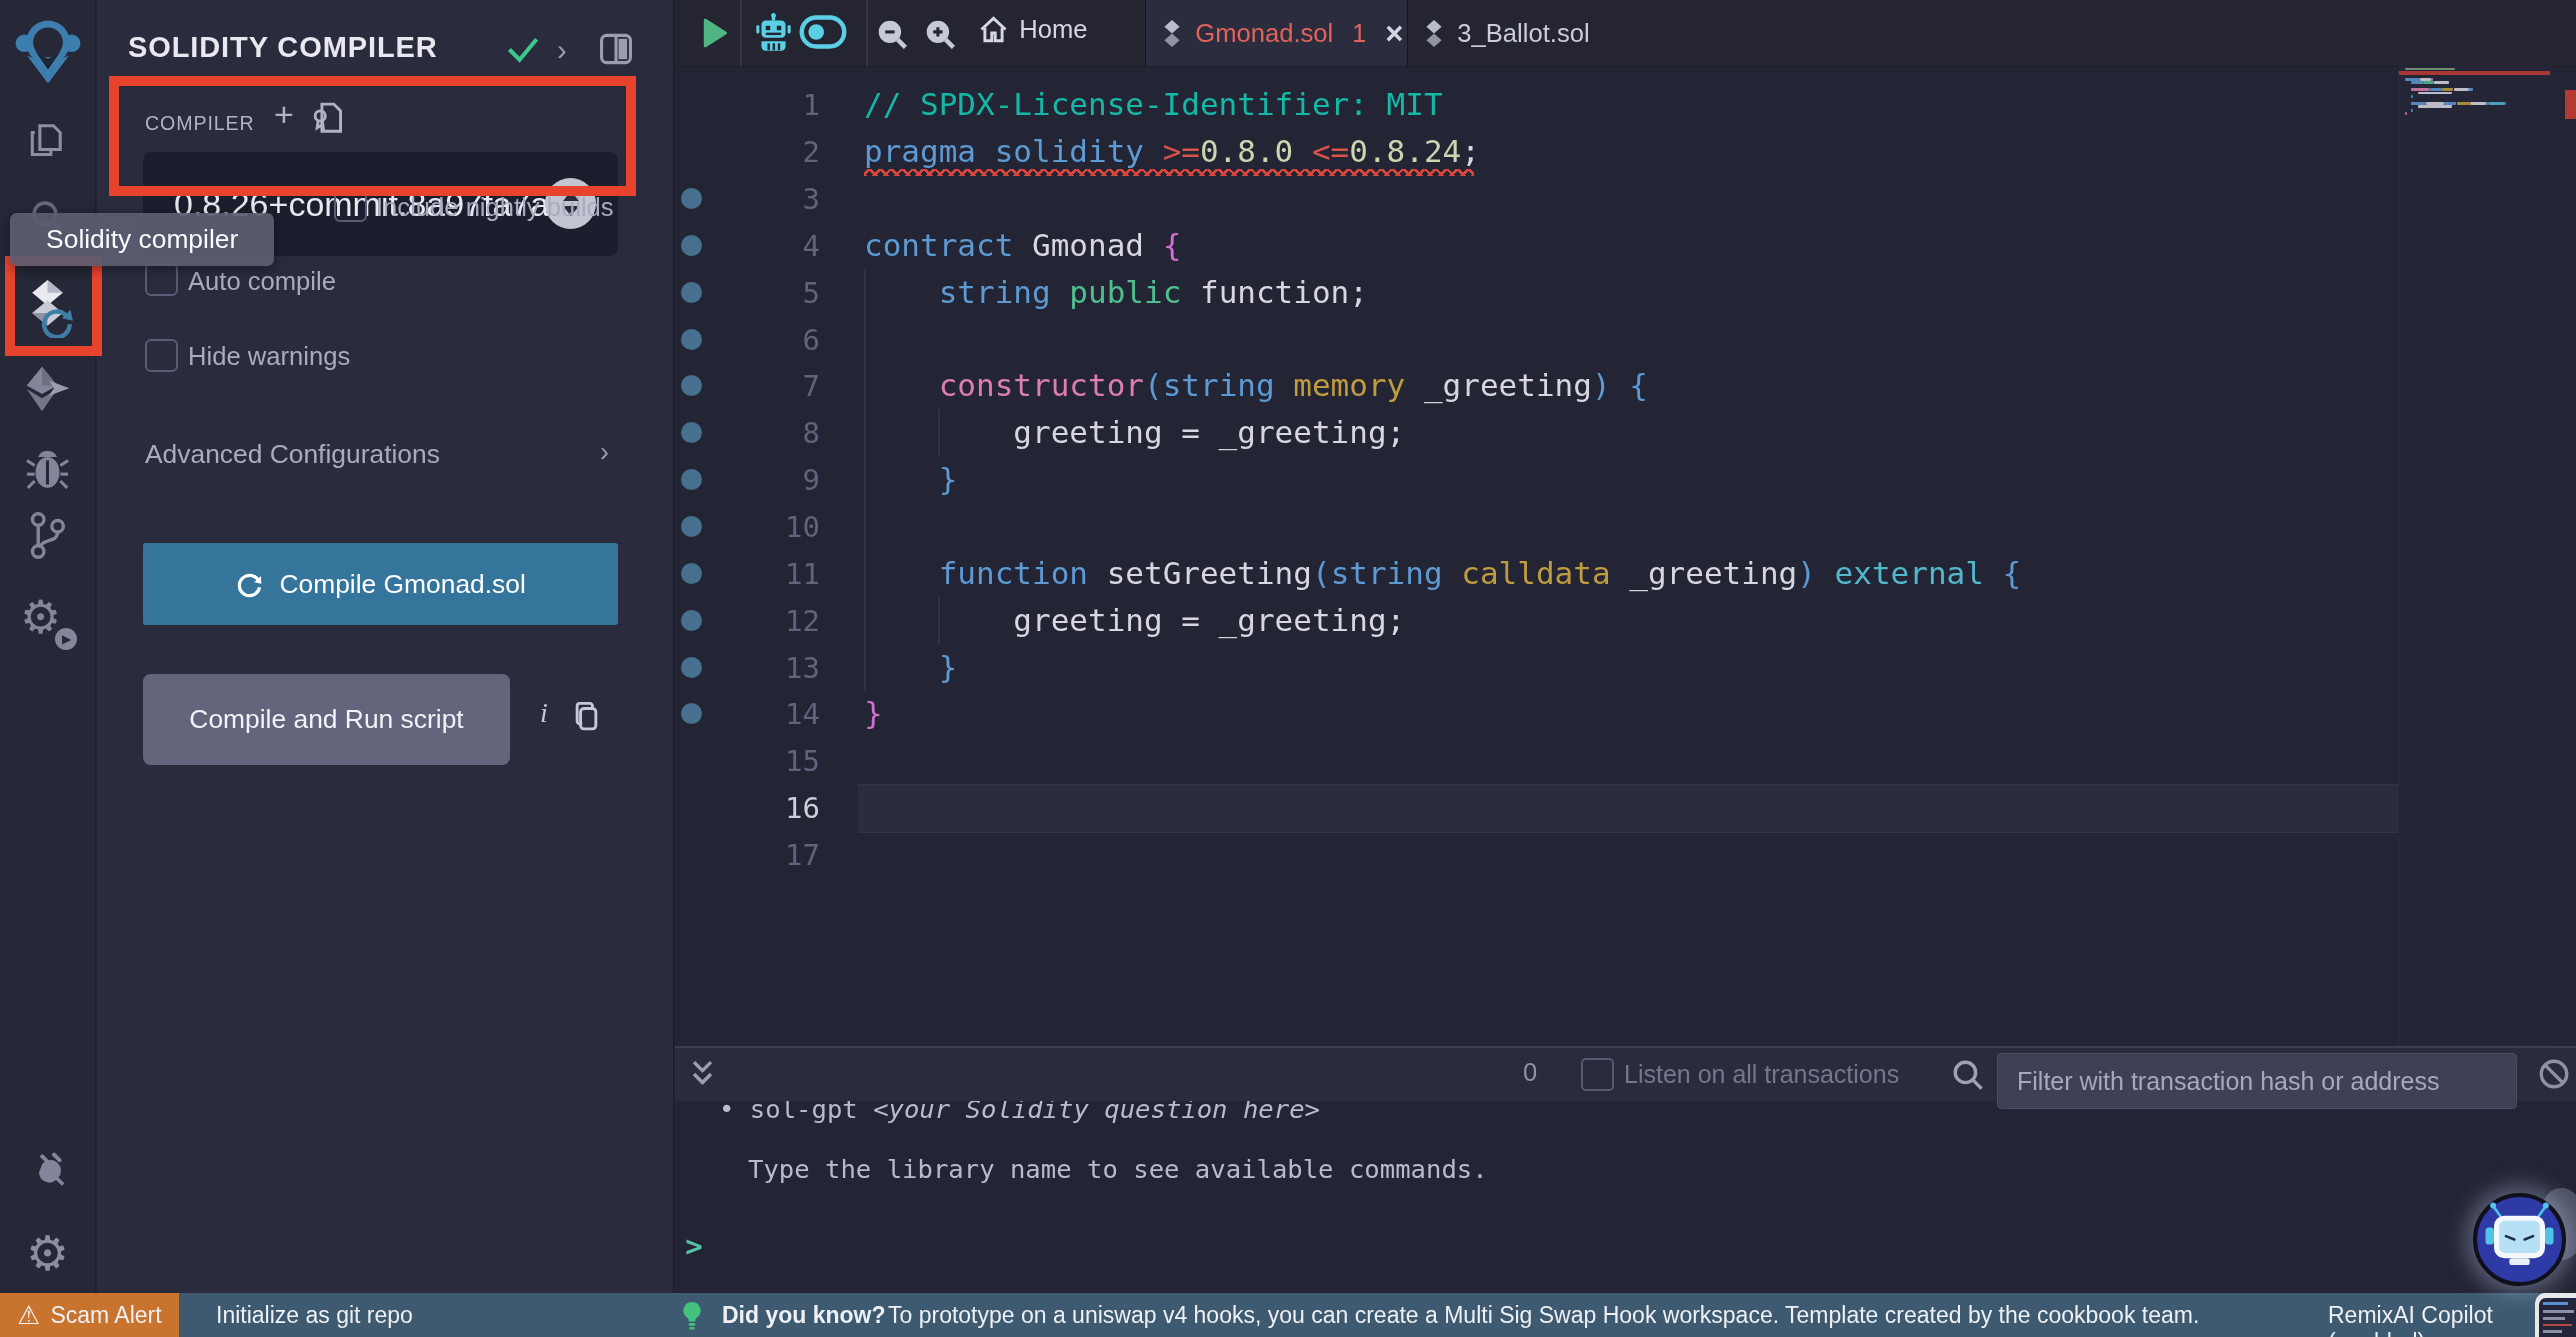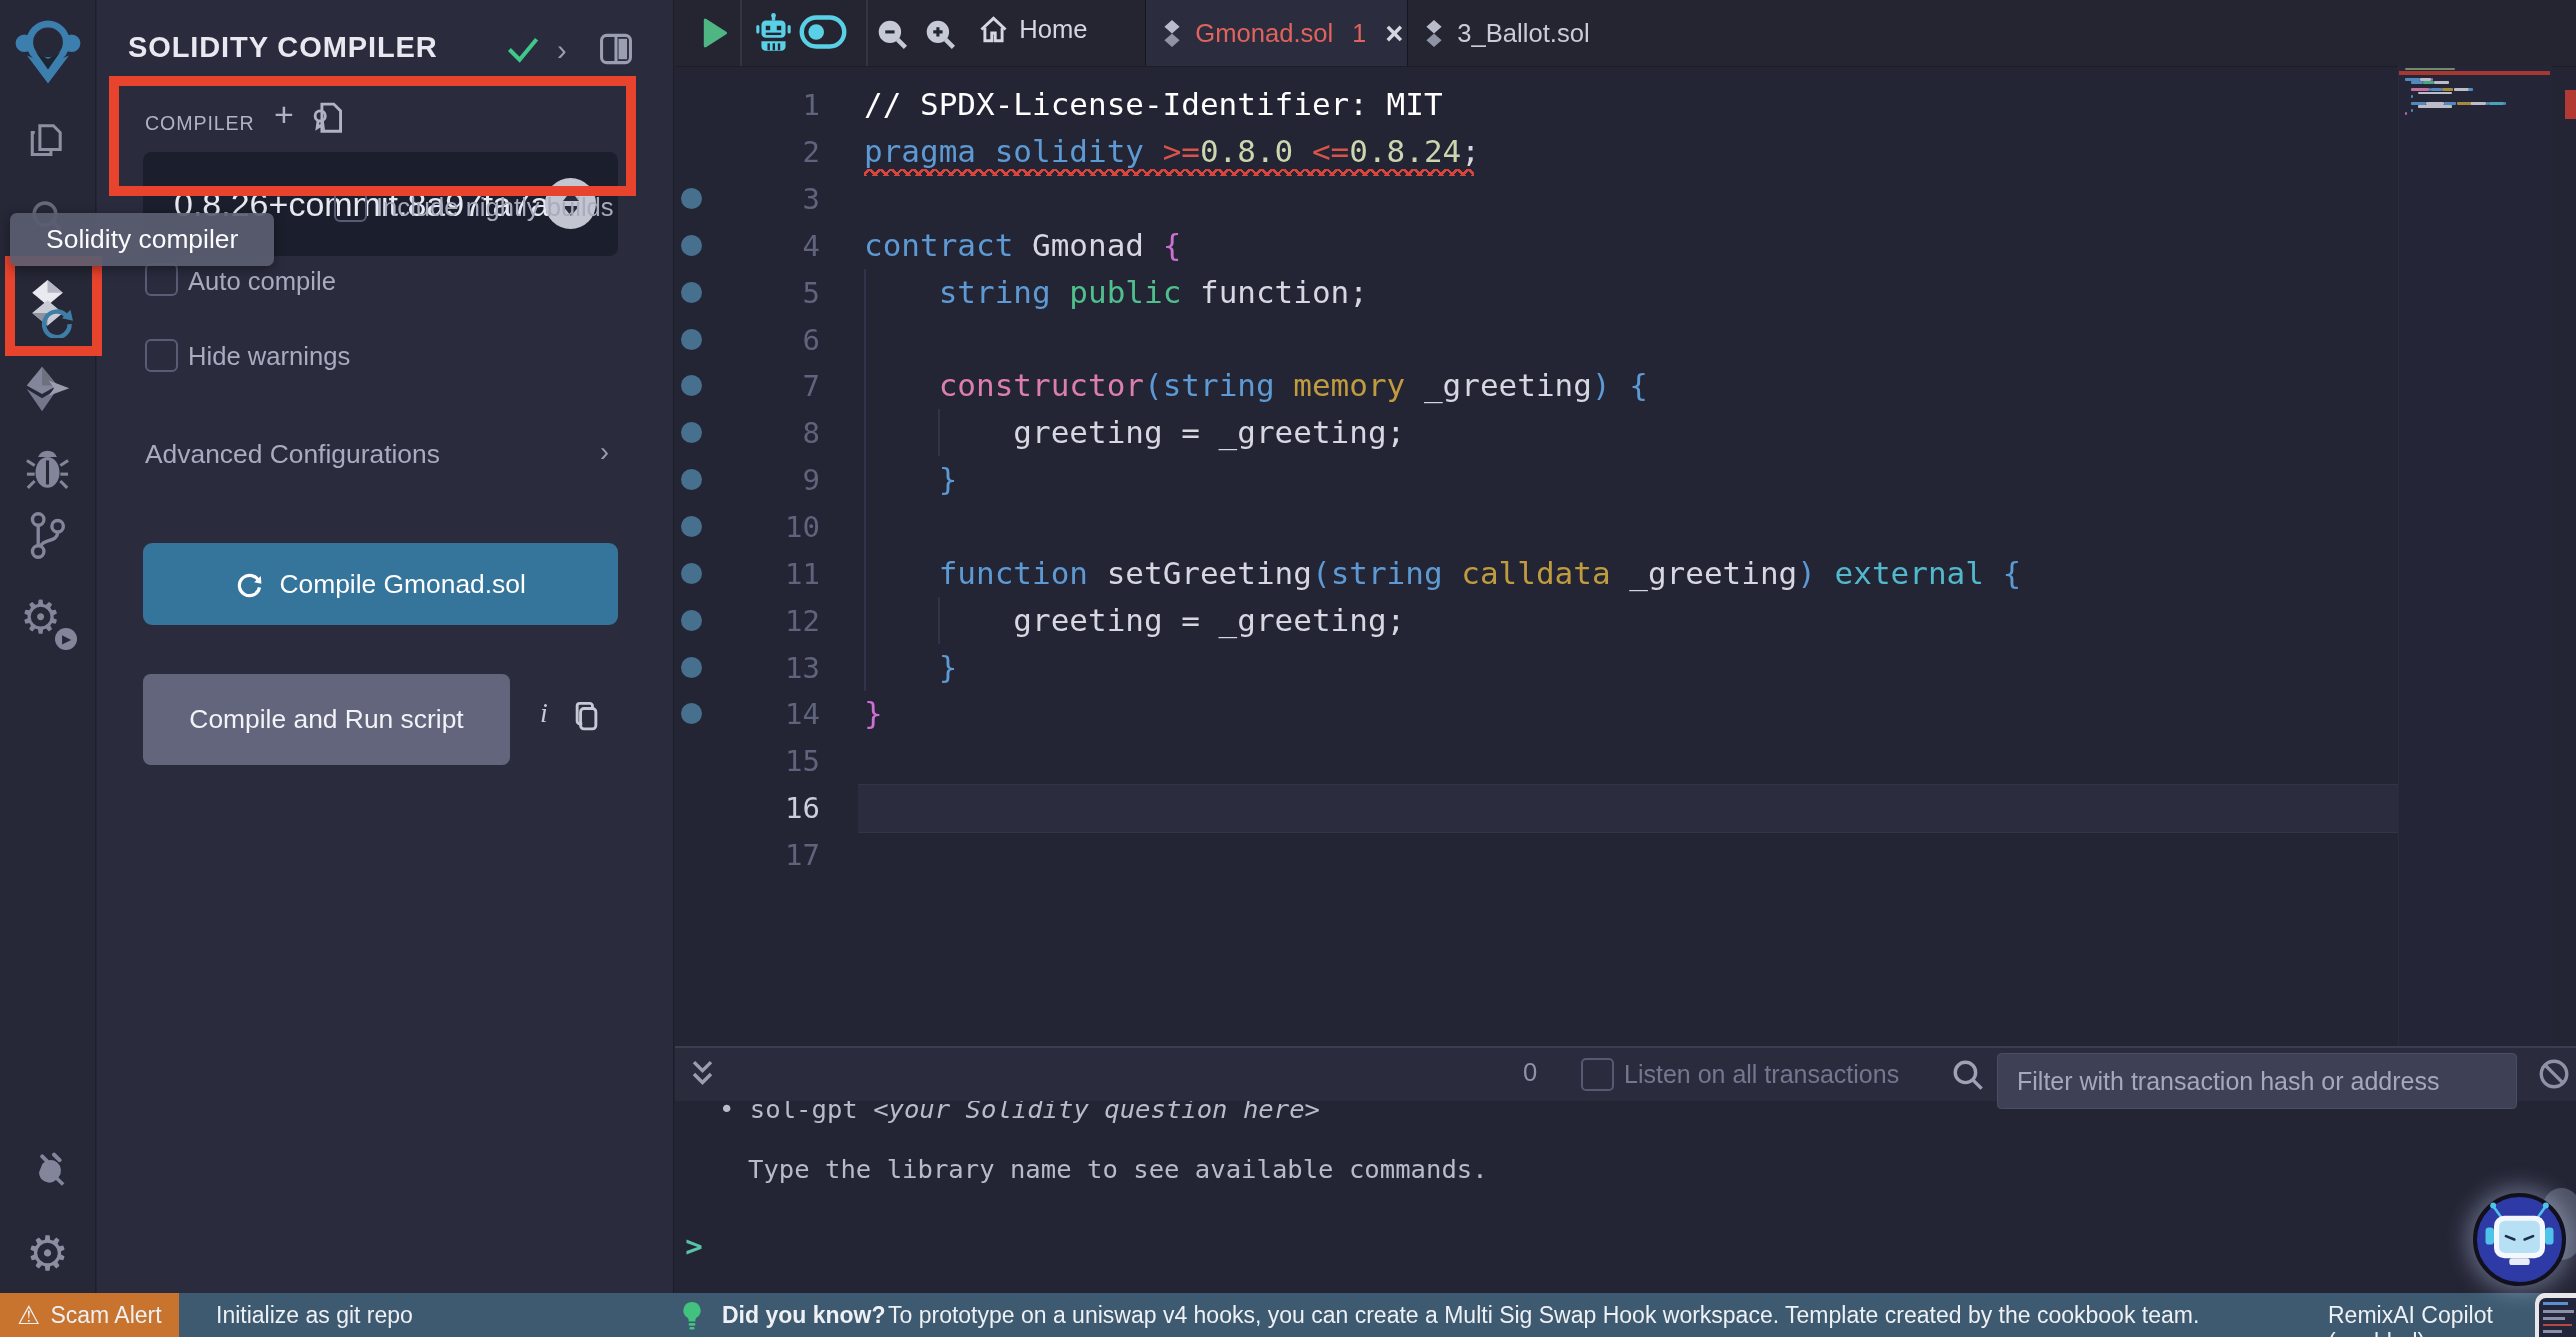--- a/index.html
+++ b/index.html
@@ -21,21 +21,21 @@
   #version-select{position:absolute;left:46px;top:152px;width:475px;height:104px;background:#1b1e2c;border-radius:8.5px;display:flex;align-items:center;color:#e8e9f0;font-size:34px;}
   #version-select .val{margin-left:31px;}
   #select-spinner{position:absolute;right:22px;top:26.4px;width:51px;height:51px;border-radius:50%;background:#c3c6d0;display:flex;flex-direction:column;align-items:center;justify-content:center;gap:5.1px;}
   #select-spinner i{width:0;height:0;border-left:8.5px solid transparent;border-right:8.5px solid transparent;}
   #select-spinner .up{border-bottom:10.2px solid #2a2c3e;}
   #select-spinner .dn{border-top:10.2px solid #2a2c3e;}
   .chk{position:absolute;width:29px;height:29px;border:2.6px solid #595c74;border-radius:6px;background:transparent;}
   .chk-label{position:absolute;font-size:25.6px;color:#a9abbe;}
   #advanced-row{position:absolute;left:48px;top:439px;width:482px;color:#a9abbe;font-size:26.4px;}
   #advanced-chevron{position:absolute;left:455px;top:-1.7px;color:#9b9eb1;font-size:27px;}
-  #compile-btn{position:absolute;left:46px;top:543px;width:475px;height:82px;background:#35749b;border:none;border-radius:9px;color:#fff;font-size:26.4px;display:flex;align-items:center;justify-content:center;gap:15.3px;font-family:"Liberation Sans",sans-serif;}
+  #compile-btn{position:absolute;left:46px;top:543px;width:475px;height:82px;background:#35749b;border:none;border-radius:3px;color:#fff;font-size:26.4px;display:flex;align-items:center;justify-content:center;gap:15.3px;font-family:"Liberation Sans",sans-serif;}
   #runscript-btn{position:absolute;left:46px;top:674px;width:367px;height:91px;background:#63657d;border:none;border-radius:7.7px;color:#f2f3f7;font-size:26.4px;font-family:"Liberation Sans",sans-serif;}
   #info-i{position:absolute;left:443px;top:697px;color:#c6c9d6;font-size:28px;font-family:"Liberation Serif",serif;font-style:italic;}
   #copy-icon{position:absolute;left:474px;top:700px;}
 
   
   .red-box{position:absolute;border:10.2px solid #e8432d;z-index:25;pointer-events:none;}
   #tooltip{position:absolute;left:10.2px;top:213px;width:264px;height:53px;background:rgba(90,94,112,0.93);border-radius:6.8px;z-index:30;display:flex;align-items:center;justify-content:center;color:#fafbfd;font-size:26.4px;box-shadow:0 3.4px 12px rgba(0,0,0,.35);}
 
   
   #editor{position:absolute;left:675px;top:0;right:0;height:1046px;background:#232434;}
@@ -336,21 +336,21 @@
             <polygon points="6.5,8.5 11,12.5 6.5,16.5 2,12.5" fill="#8f93a3"></polygon>
         </svg>
         <span class="lbl">3_Ballot.sol</span>
       </div>
     </div>
 
     <div id="code-area">
       <div id="code-rows">
           <div class="code-row" style="top: 15.3px;">
             <div class="lineno">1</div>
-            <div class="tokens"><span style="color: #ffffff;">// SPDX-License-Identifier: MIT</span></div>
+            <div class="tokens"><span style="color: #14b8a6;">// SPDX-License-Identifier: MIT</span></div>
           </div>
           <div class="code-row" style="top: 62px;">
             <div class="lineno">2</div>
             <div class="tokens"><span style="color: rgb(93, 154, 211);">pragma solidity </span><span style="color: rgb(216, 83, 74);">&gt;=</span><span style="color: rgb(204, 214, 174);">0.8.0 </span><span style="color: rgb(216, 83, 74);">&lt;=</span><span style="color: rgb(204, 214, 174);">0.8.24</span><span style="color: rgb(214, 215, 224);">;</span></div>
             <div class="squiggle"></div>
           </div>
           <div class="code-row" style="top: 109px;">
             <div class="bp-dot"></div>
             <div class="lineno">3</div>
             <div class="tokens"></div>

